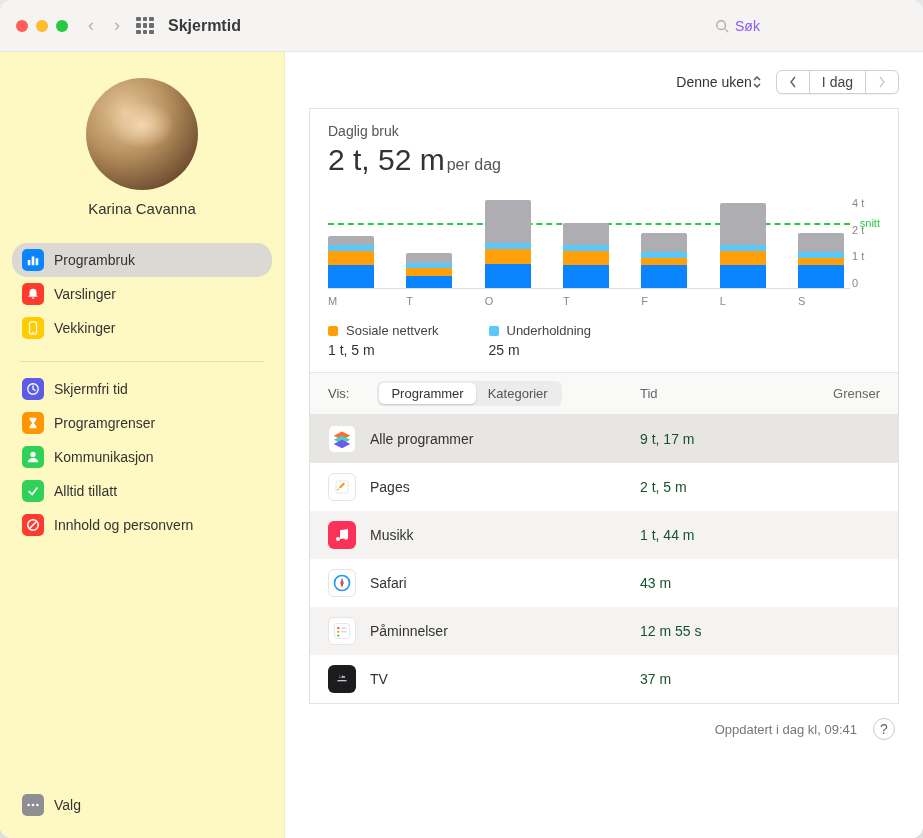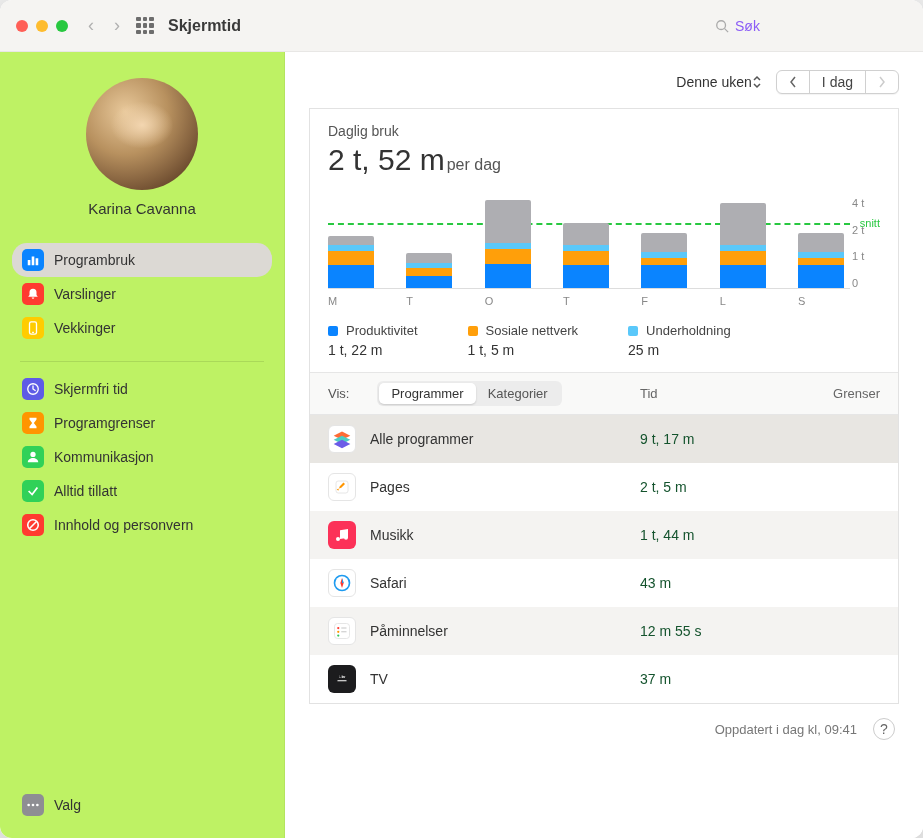--- a/index.html
+++ b/index.html
@@ -38,21 +38,21 @@
 .apps-icon { width: 18px; height: 18px; display: grid; grid-template-columns: repeat(3,1fr); grid-template-rows: repeat(3,1fr); gap: 2px; margin-right: 14px; }
 .apps-icon div { background: #6d6d6d; border-radius: 1px; }
 .title { font-size: 16px; font-weight: 600; color: #3a3a3a; }
 .titlebar-spacer { flex: 1; }
 .search-box { display: flex; align-items: center; gap: 6px; color: #8b5cf6; font-size: 14px; padding: 4px 8px; border-radius: 4px; width: 200px; }
 .search-box svg { width: 14px; height: 14px; }
 
 .body-area { flex: 1; display: flex; background: #fff; }
 .sidebar {
   width: 285px;
-  background: #bef264;
+  background: #fef9c3;
   border-right: 1px solid rgba(0,0,0,0.05);
   padding: 16px 12px;
   display: flex;
   flex-direction: column;
 }
 .avatar { width: 112px; height: 112px; border-radius: 50%; margin: 10px auto 10px; background: radial-gradient(circle at 35% 30%, #e8c89a, #b8915f 40%, #6b4a2e 80%); overflow: hidden; position: relative; }
 .avatar::after { content:""; position:absolute; inset:0; background: radial-gradient(ellipse 40% 30% at 50% 42%, #f3d6b0 0%, rgba(243,214,176,0) 70%); }
 .username { text-align: center; font-size: 15px; color: #333; margin-bottom: 26px; }
 
 .sidebar-section { margin-bottom: 6px; }
@@ -416,27 +416,20 @@
                 <span>L</span>
                 <span>S</span>
               </div>
               <div class="chart-grid" style="bottom: 18px;"></div>
             </div>
         </div>
 
         <div class="legend" id="legend">
             <div class="legend-item">
               <div class="legend-top">
-                <div class="legend-swatch" style="background: rgb(10, 132, 255);"></div>
-                <span>Produktivitet</span>
-              </div>
-              <div class="legend-value">1 t, 22 m</div>
-            </div>
-            <div class="legend-item">
-              <div class="legend-top">
                 <div class="legend-swatch" style="background: rgb(255, 159, 10);"></div>
                 <span>Sosiale nettverk</span>
               </div>
               <div class="legend-value">1 t, 5 m</div>
             </div>
             <div class="legend-item">
               <div class="legend-top">
                 <div class="legend-swatch" style="background: rgb(90, 200, 250);"></div>
                 <span>Underholdning</span>
               </div>

